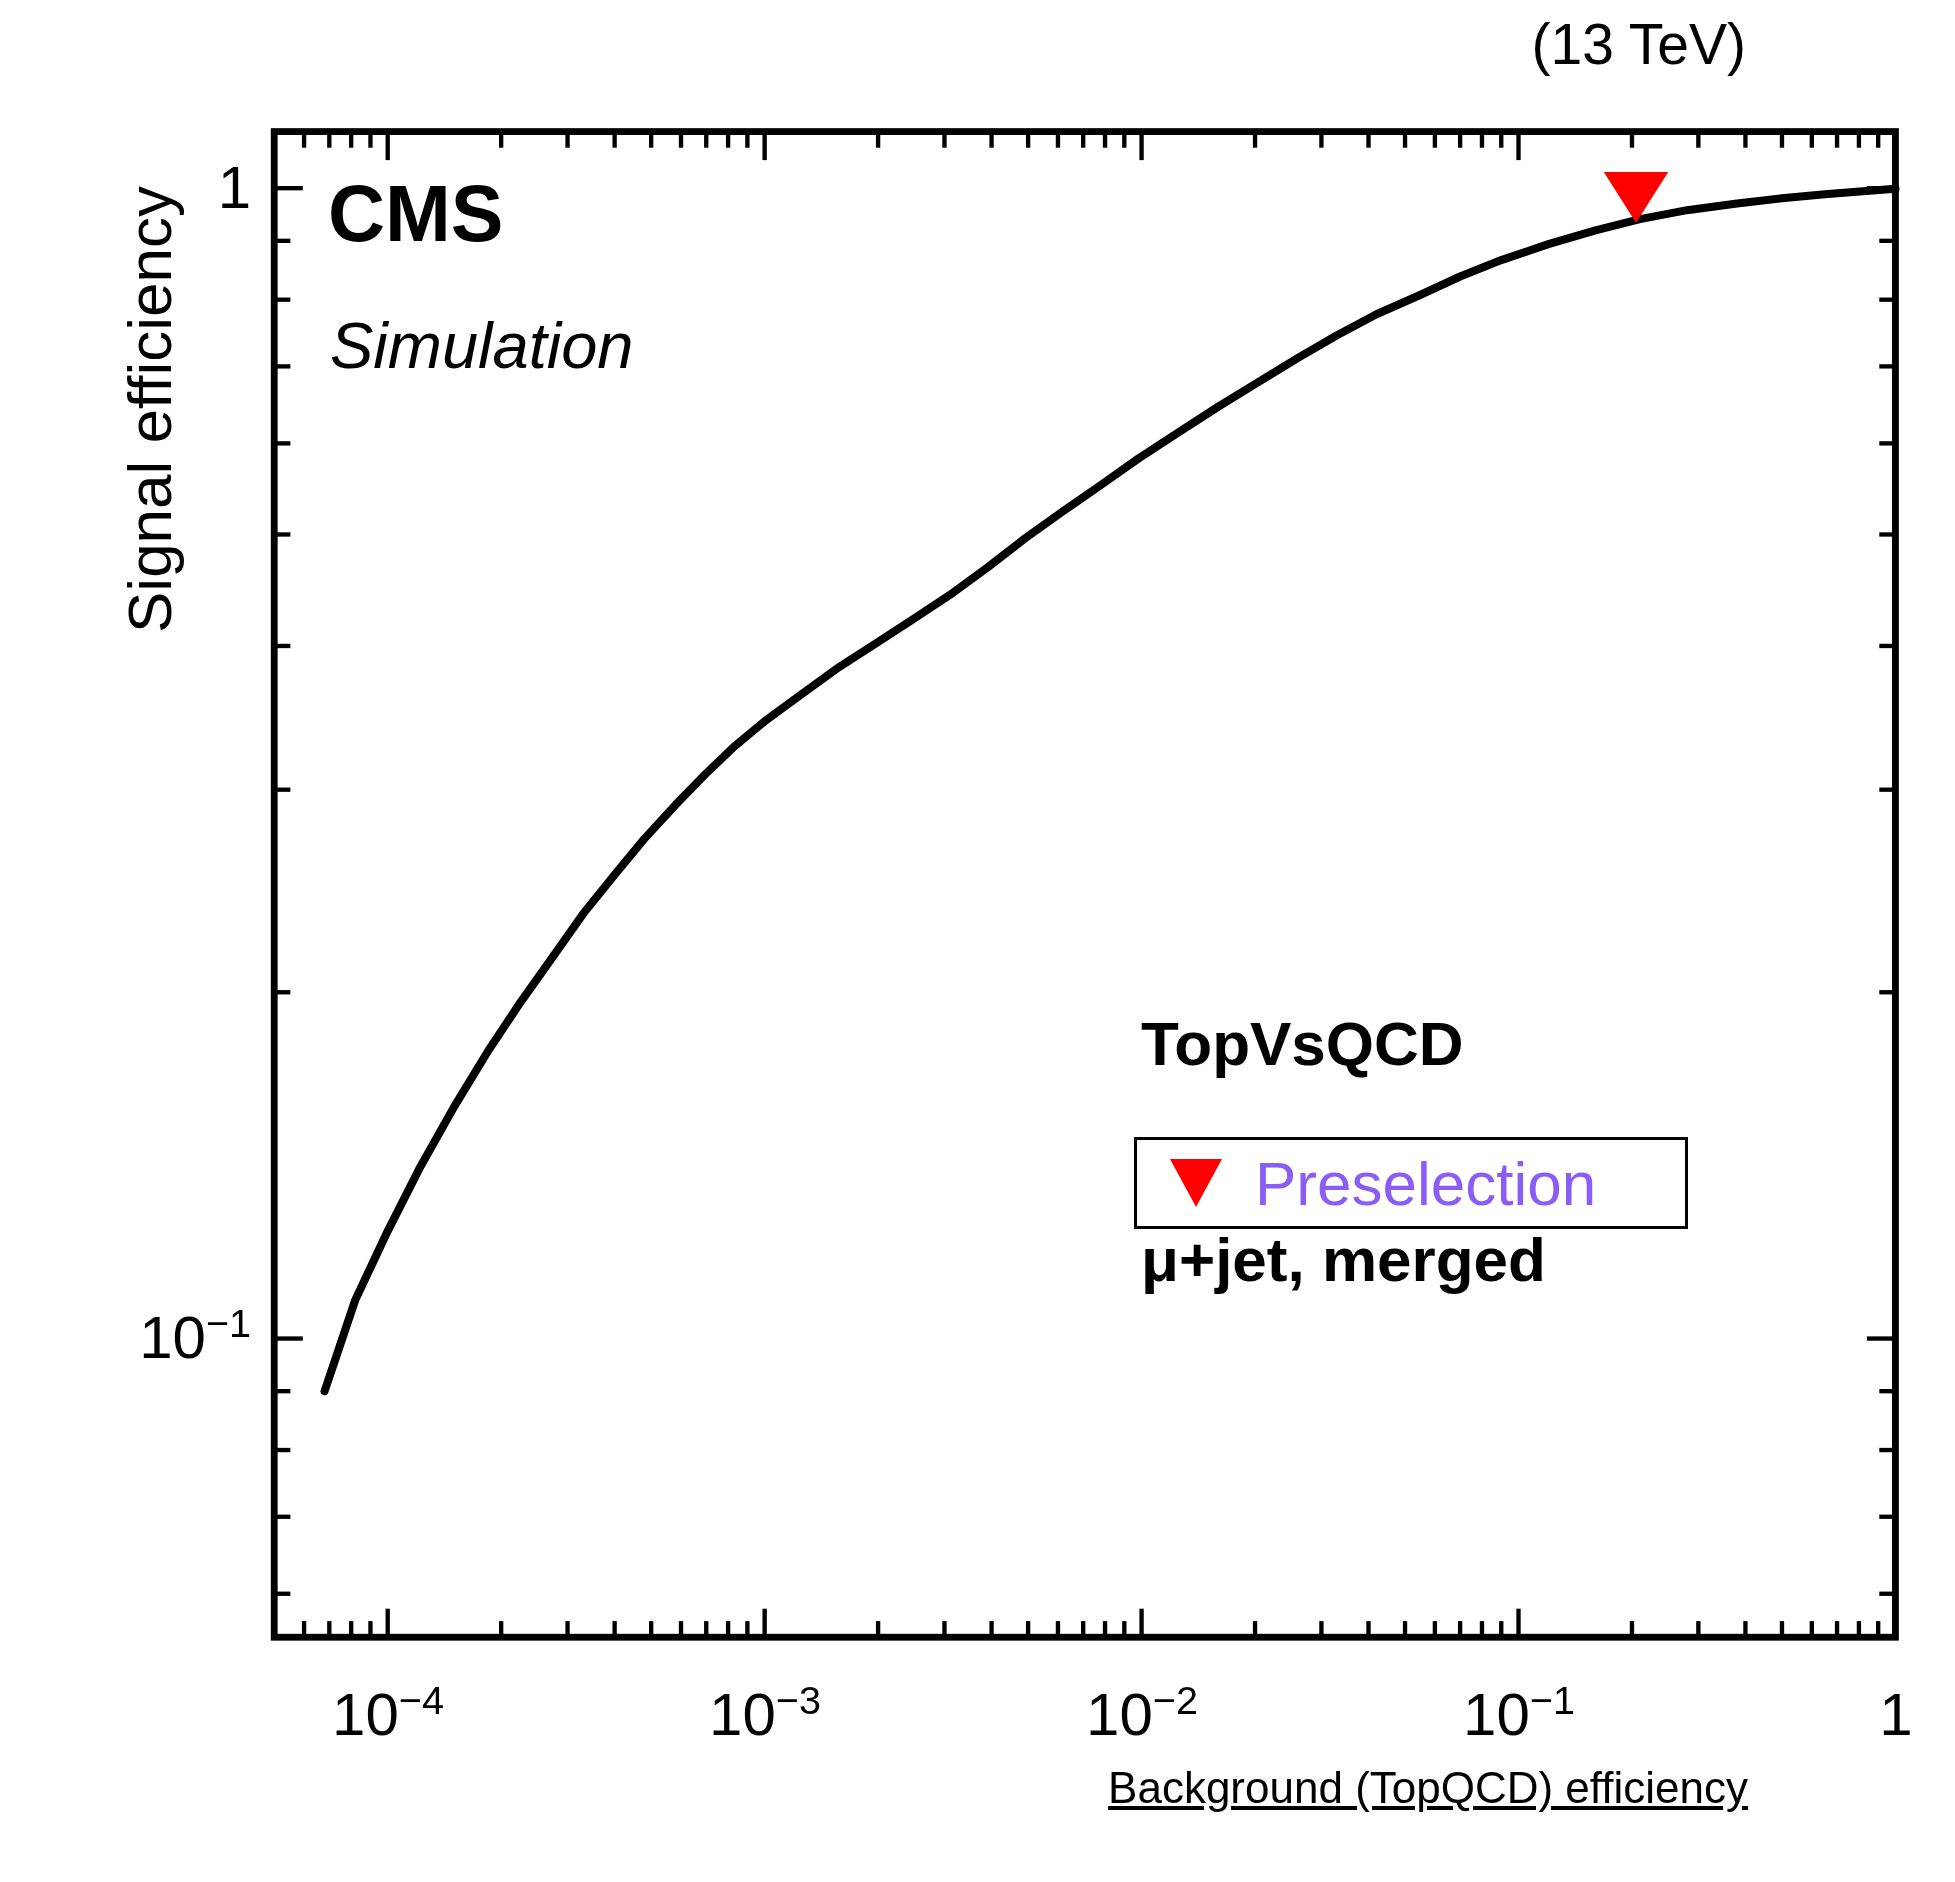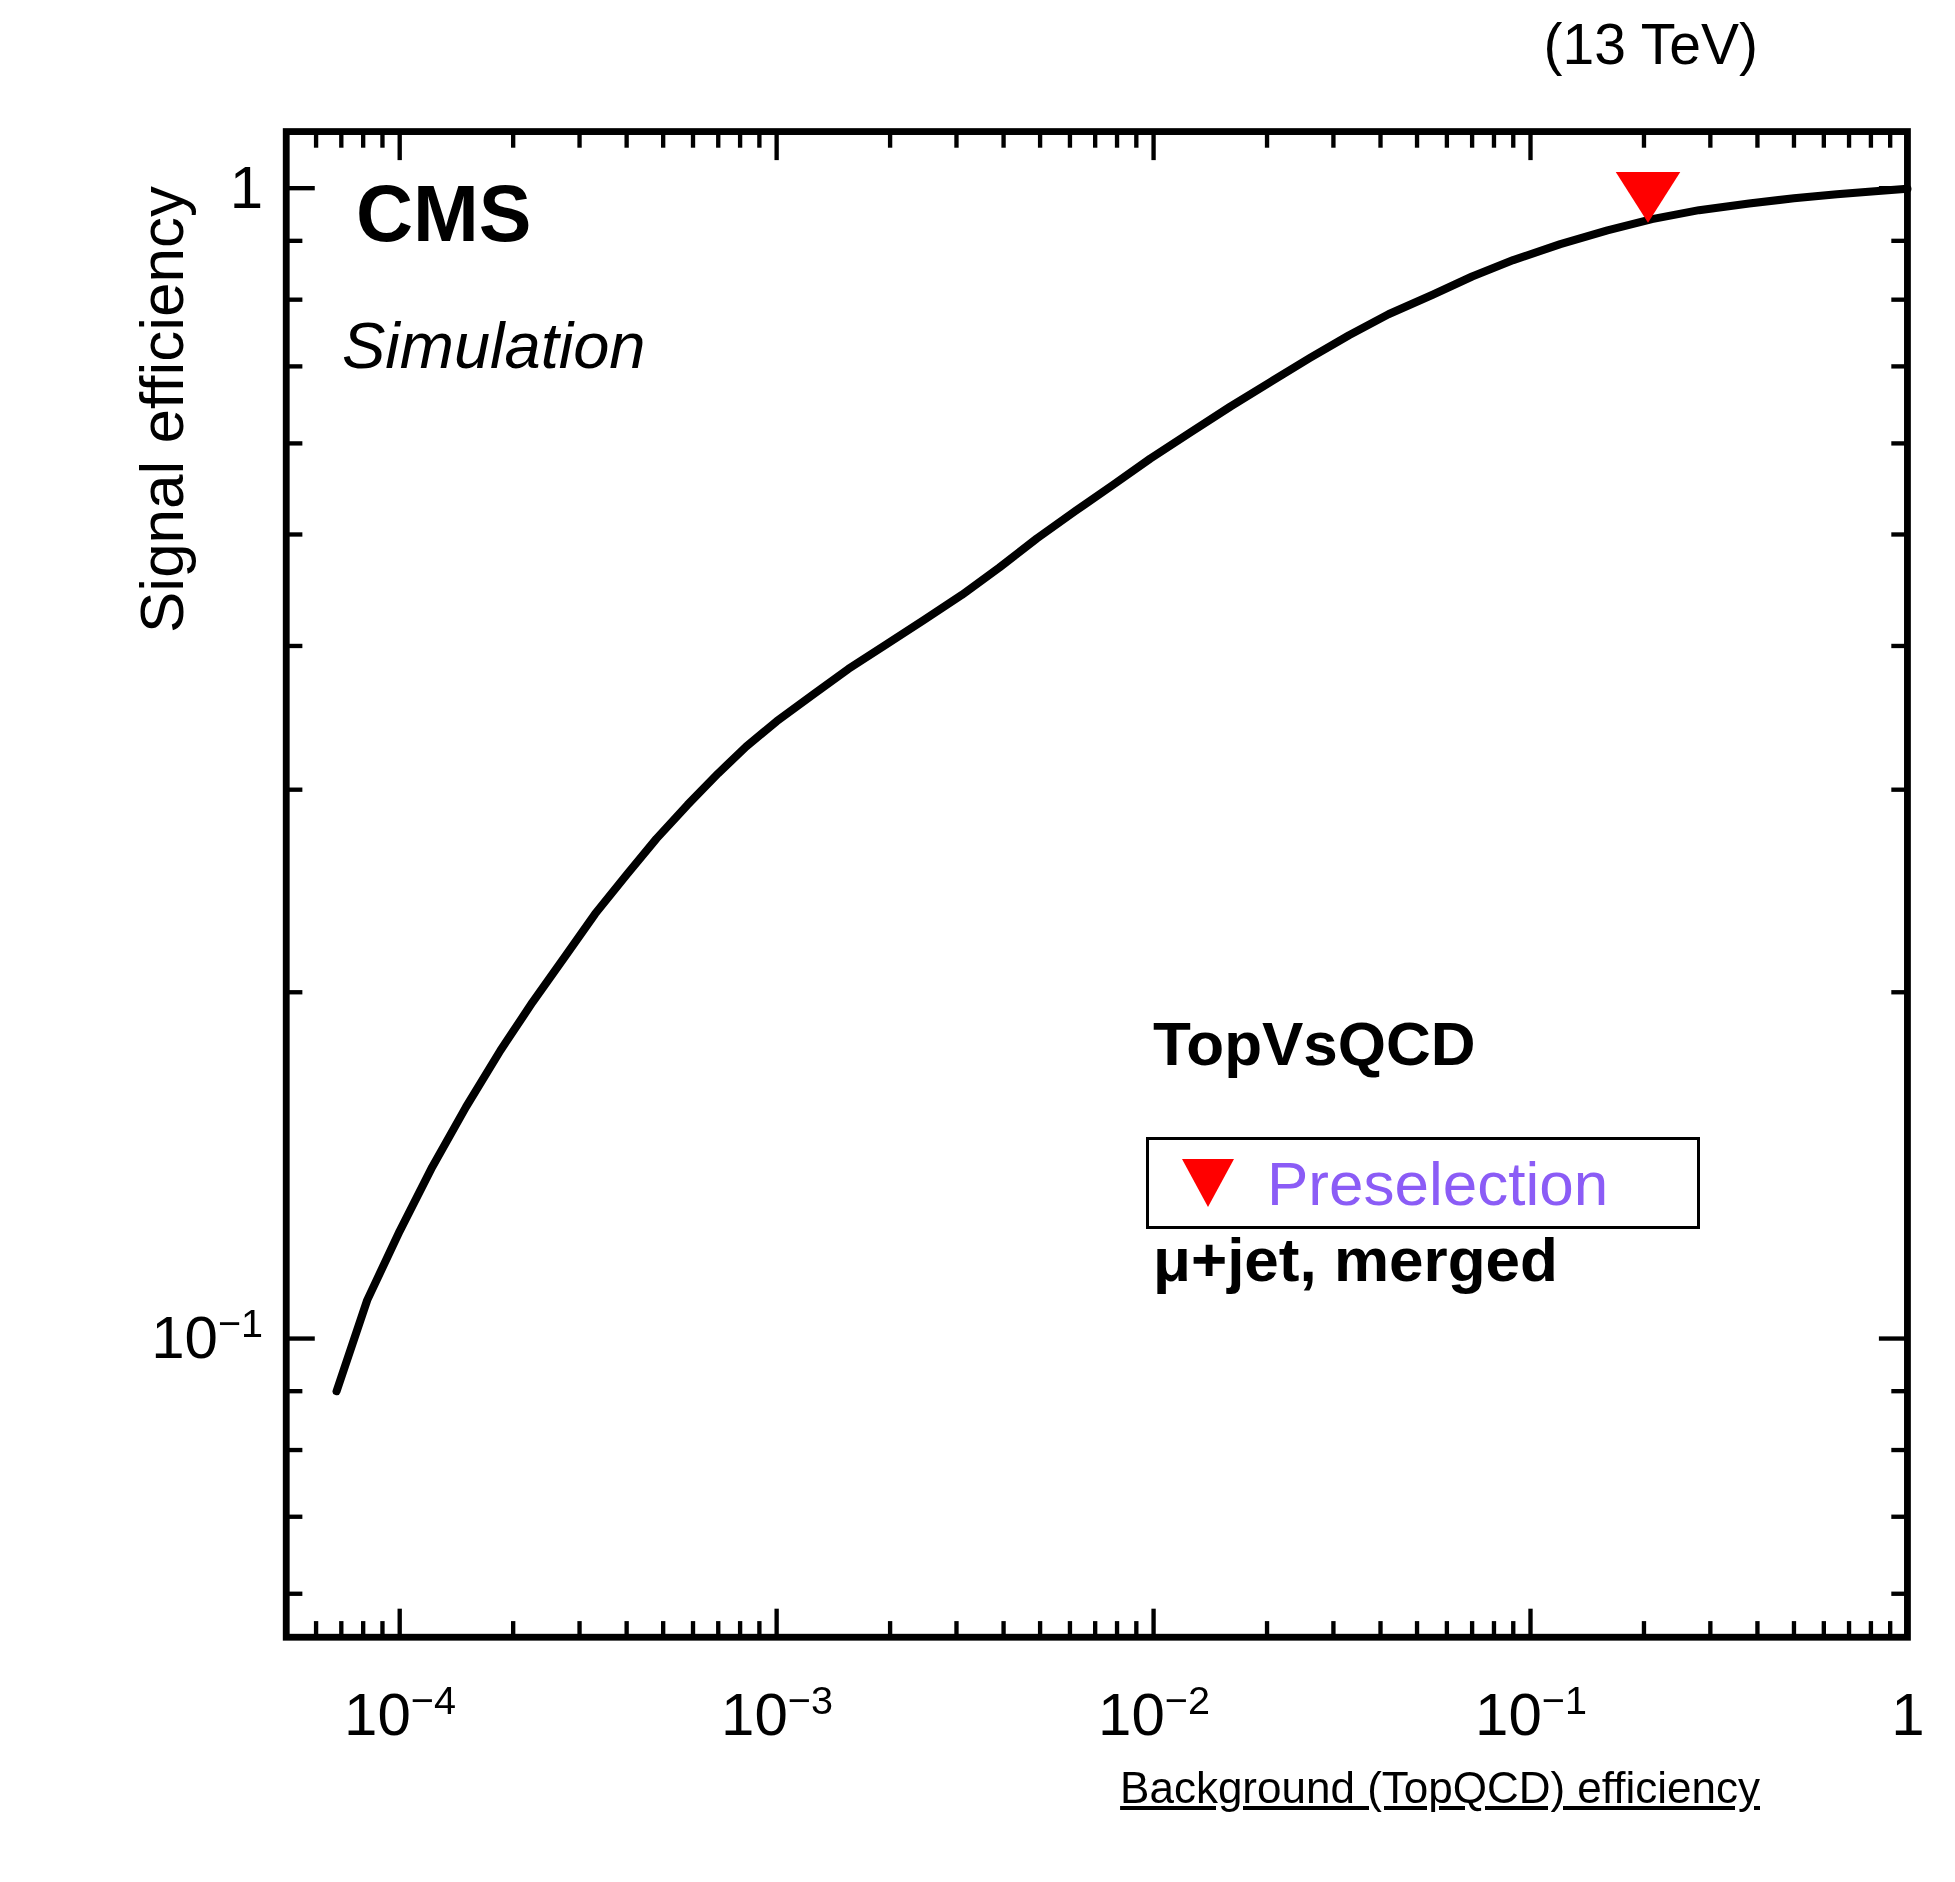--- a/index.html
+++ b/index.html
@@ -9,21 +9,21 @@
   }
   body {
     width: 1955px;
     height: 1883px;
     font-family: "Liberation Sans", sans-serif;
     position: relative;
     overflow: hidden;
   }
   #canvas-root {
     position: absolute;
-    left: 12px; top: 0;
+    left: 0; top: 0;
     width: 1783px;
     height: 1883px;
   }
   svg#plot-svg {
     position: absolute;
     left: 0; top: 0;
     width: 1955px;
     height: 1883px;
     display: block;
   }
@@ -37,21 +37,20 @@
     right: 37px;
     top: 16px;
     font-size: 57px;
     text-align: right;
   }
   #cms-logo-label {
     left: 328px;
     top: 174px;
     font-size: 79px;
     font-weight: bold;
-    margin-left: 16px;
   }
   #cms-sublabel {
     left: 330px;
     top: 289px;
     font-size: 65px;
     font-style: italic;
     margin-top: 24px;
   }
   #y-axis-title {
     left: 0px;

